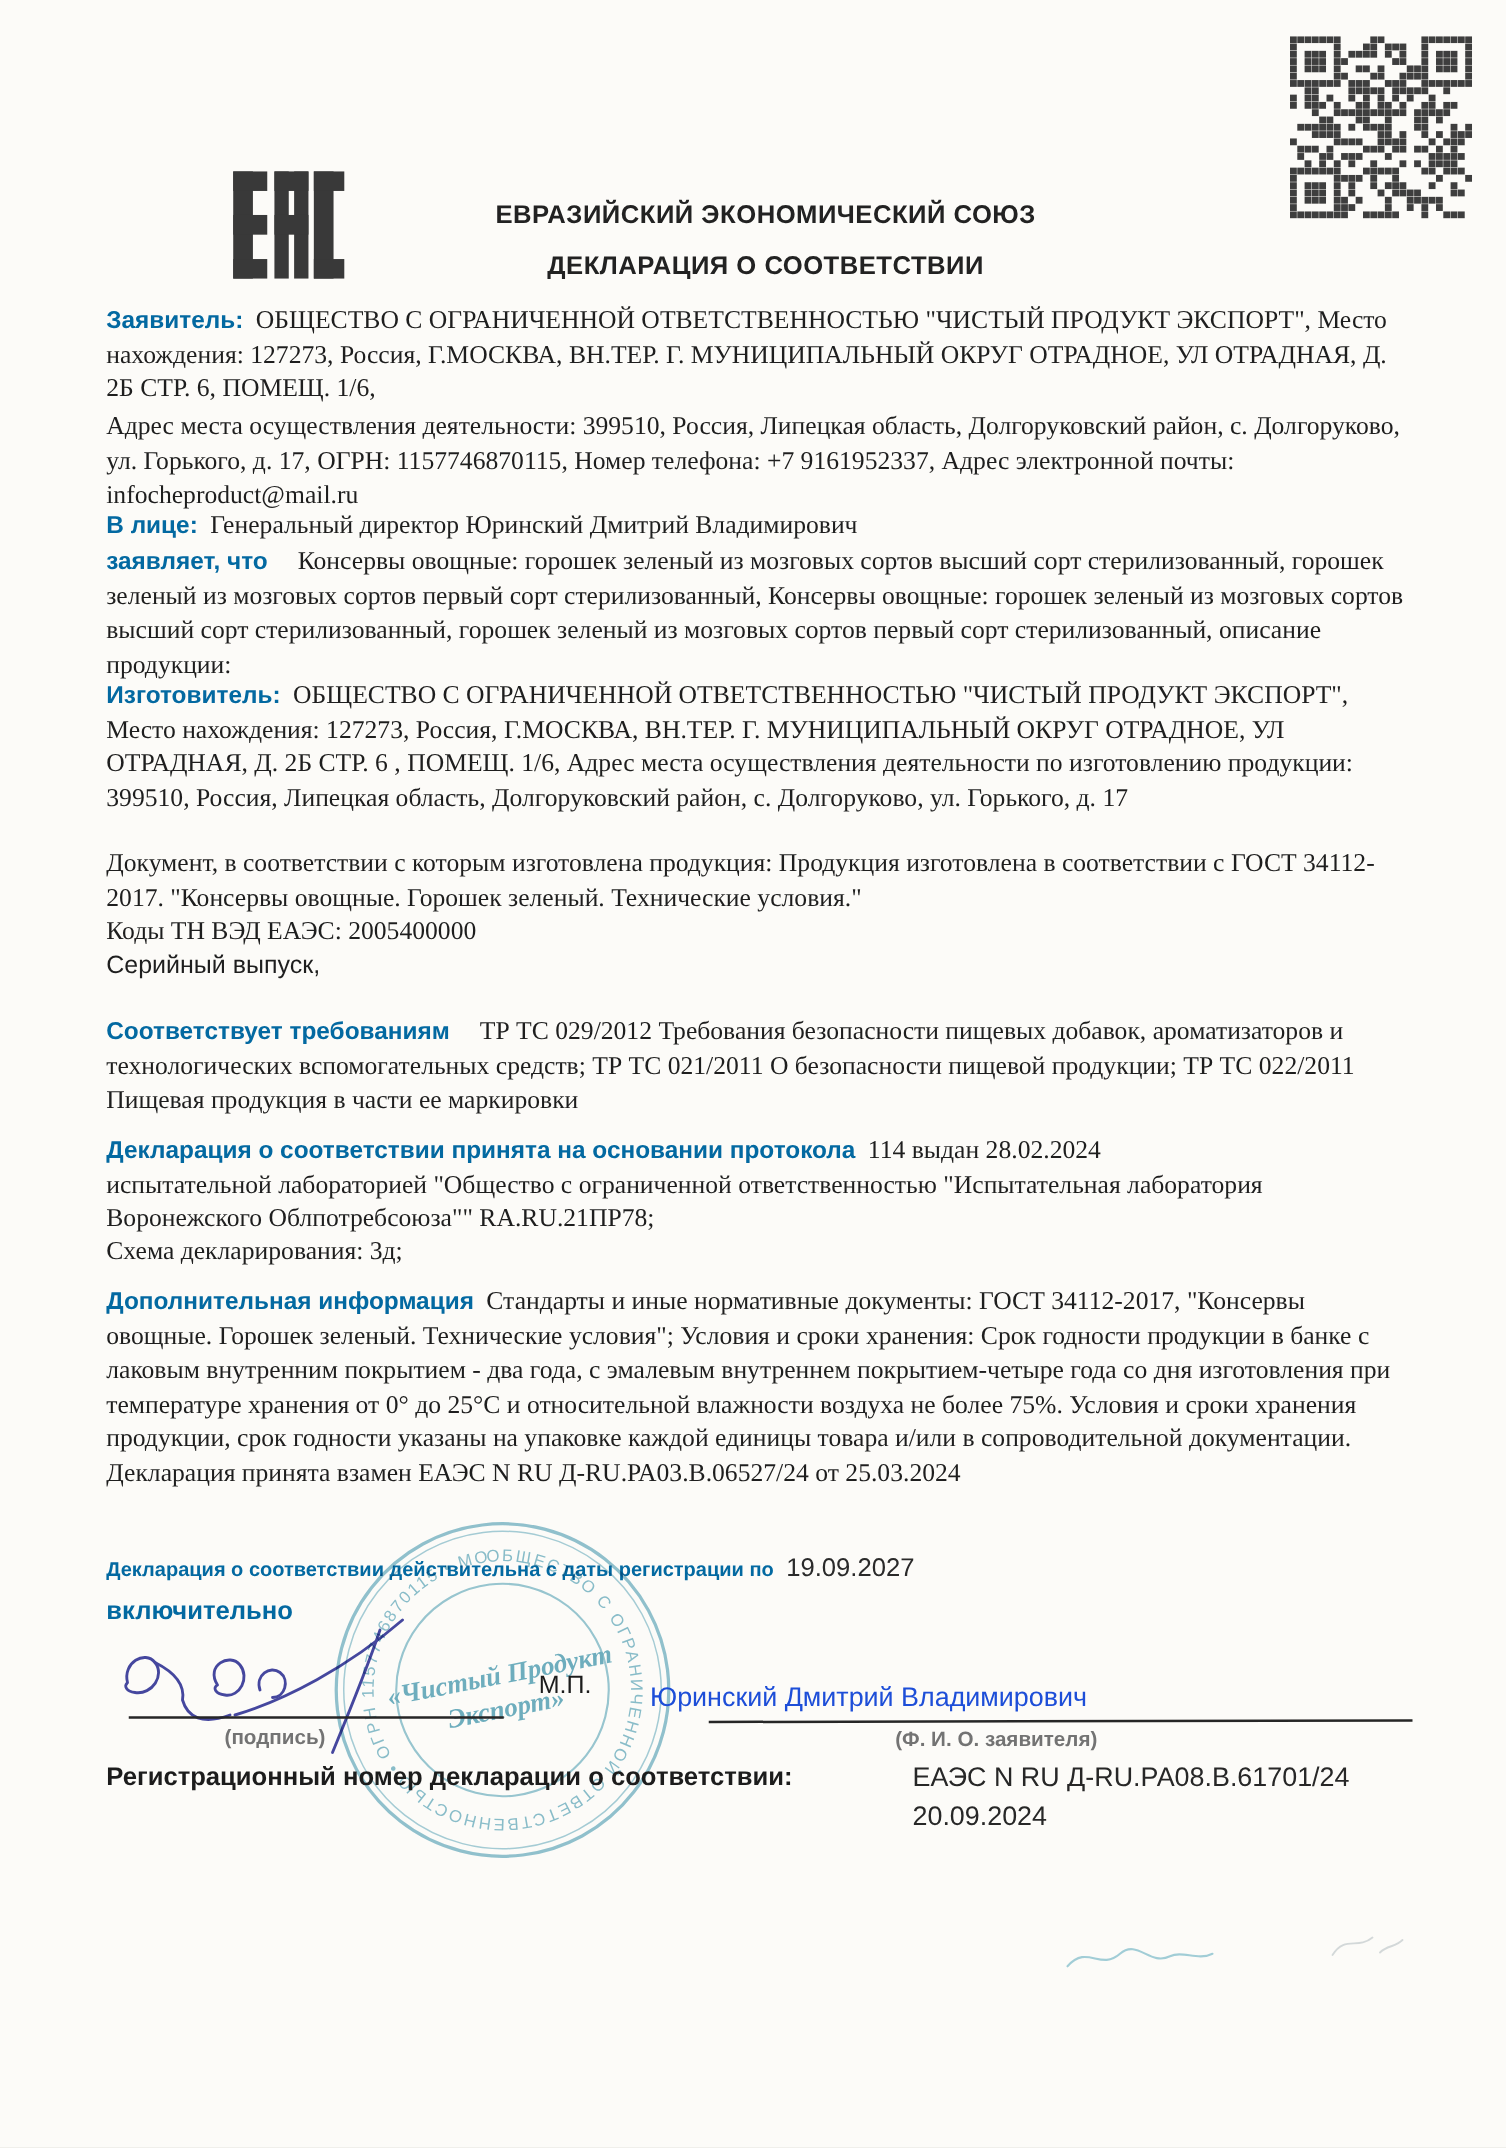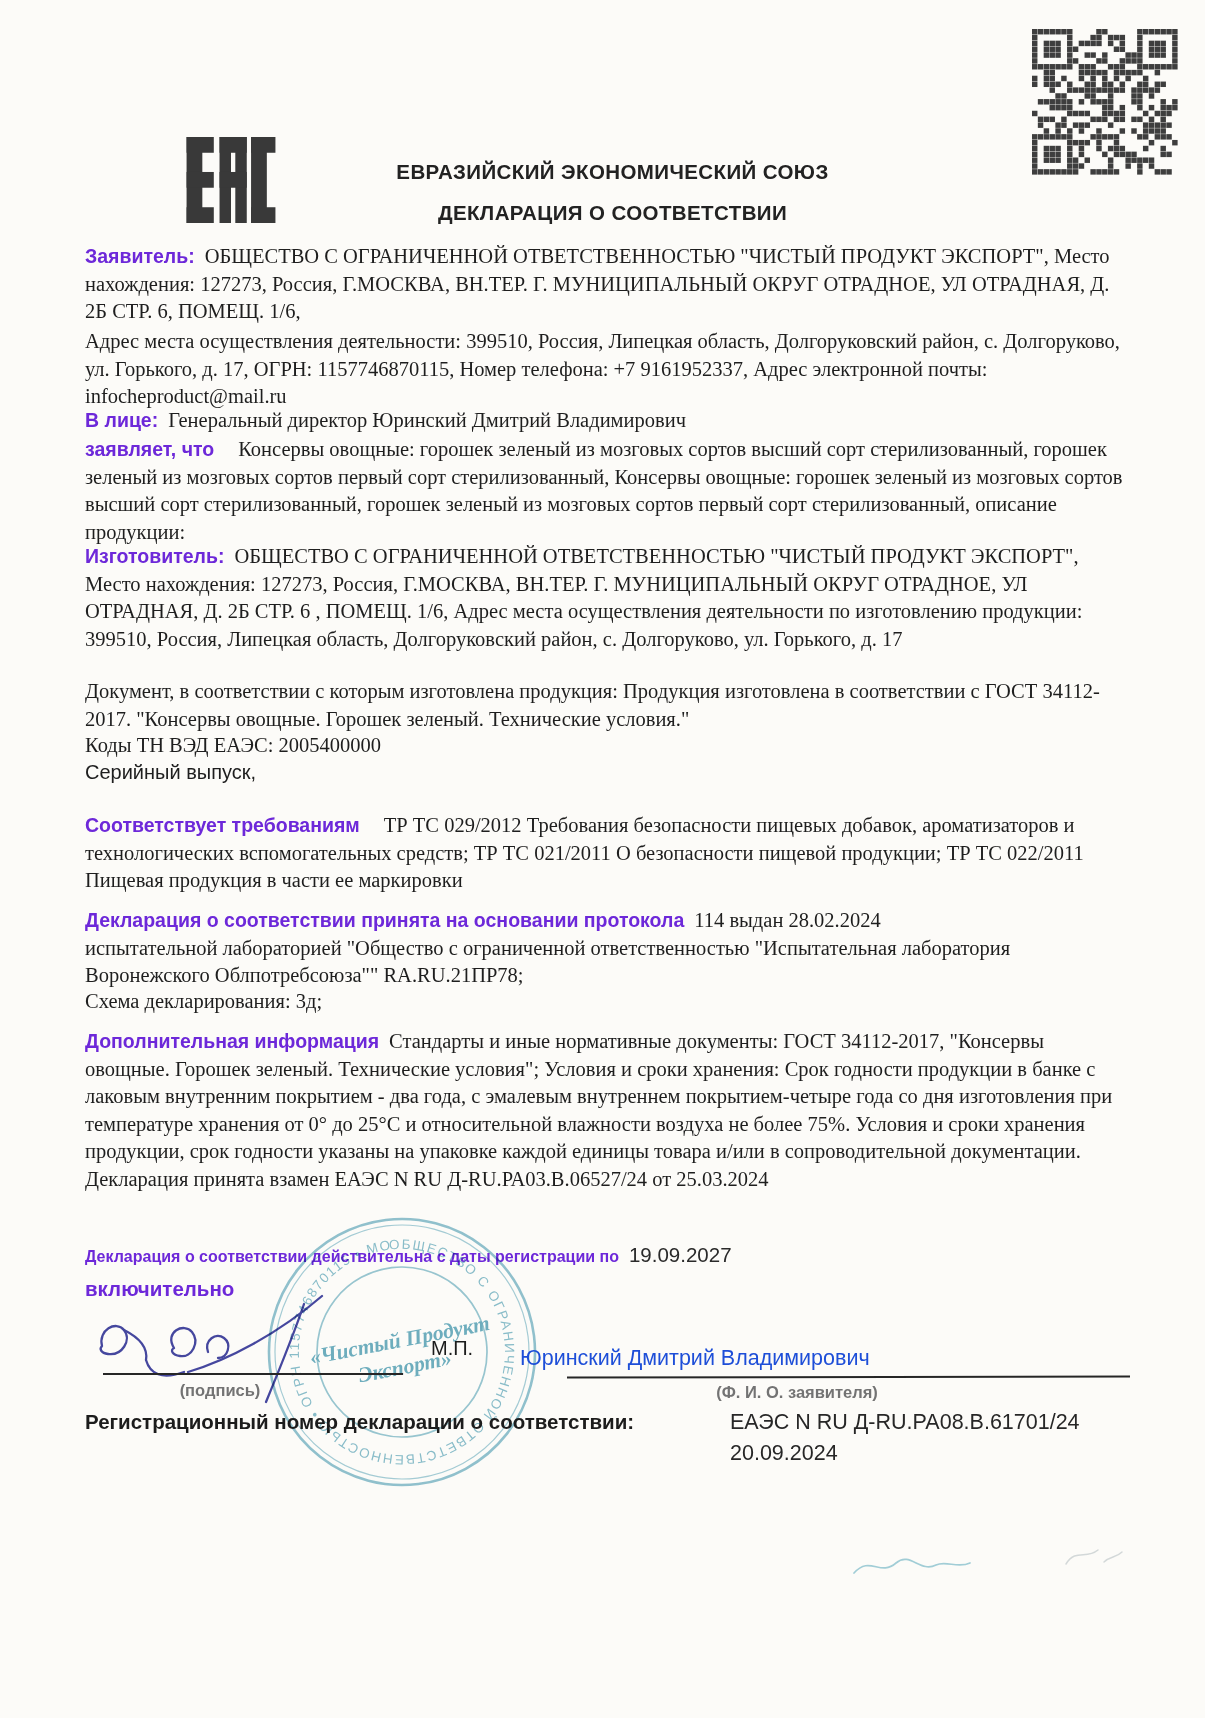--- a/index.html
+++ b/index.html
@@ -17,21 +17,21 @@
   .hdr1{top:160px}
   .hdr2{top:201px}
   .eac-logo{position:absolute;left:186px;top:137px;width:90px;height:86px;opacity:.93}
   .qr{position:absolute;left:1032px;top:29px;width:146px;height:146px}
   
   .para{
     position:absolute;left:85px;width:1042px;
     font-size:20.5px;line-height:27.6px;text-align:left;color:#1e1e1e;
   }
   .lbl{
-    font-family:"Liberation Sans", sans-serif;font-weight:bold;font-size:19.5px;color:#6d28d9;
+    font-family:"Liberation Sans", sans-serif;font-weight:bold;font-size:19.5px;color:#0369a1;
   }
   .gap-sm{display:inline-block;width:10px}
   .gap-md{display:inline-block;width:24px}
   .sans{font-family:"Liberation Sans", sans-serif;font-size:20px}
   .sans-val{font-family:"Liberation Sans", sans-serif;font-size:20.5px;font-weight:normal;color:#2a2a2a}
   
   .mp{position:absolute;left:431px;top:1337px;font-family:"Liberation Sans",sans-serif;font-weight:normal;font-size:20px}
   .fio-name{position:absolute;left:520px;top:1346px;font-family:"Liberation Sans",sans-serif;font-size:21.5px;color:#1d4ed8}
   .uline{position:absolute;border-top:2.3px solid #262626}
   .uline1{left:103px;top:1373px;width:300px}

